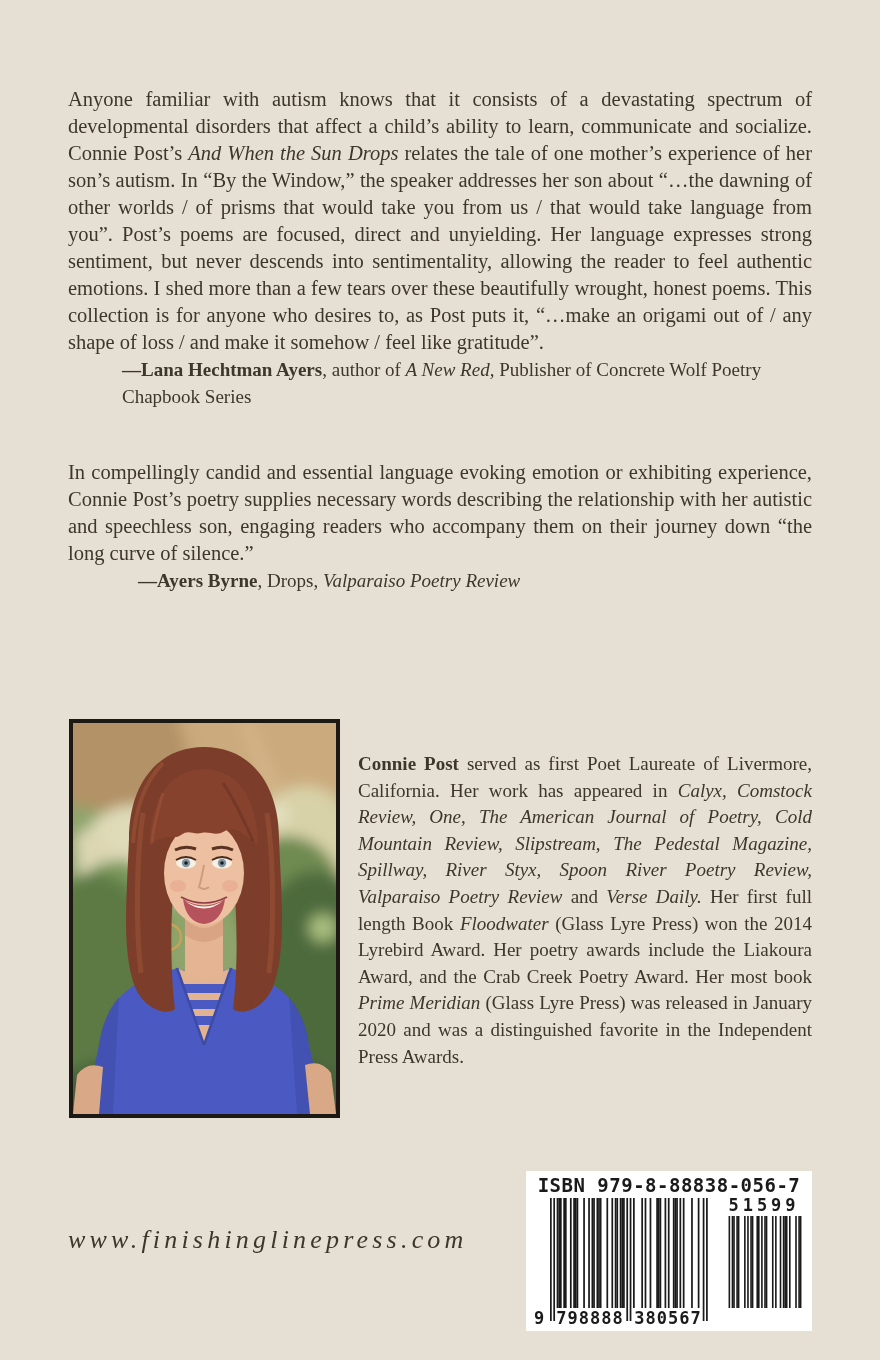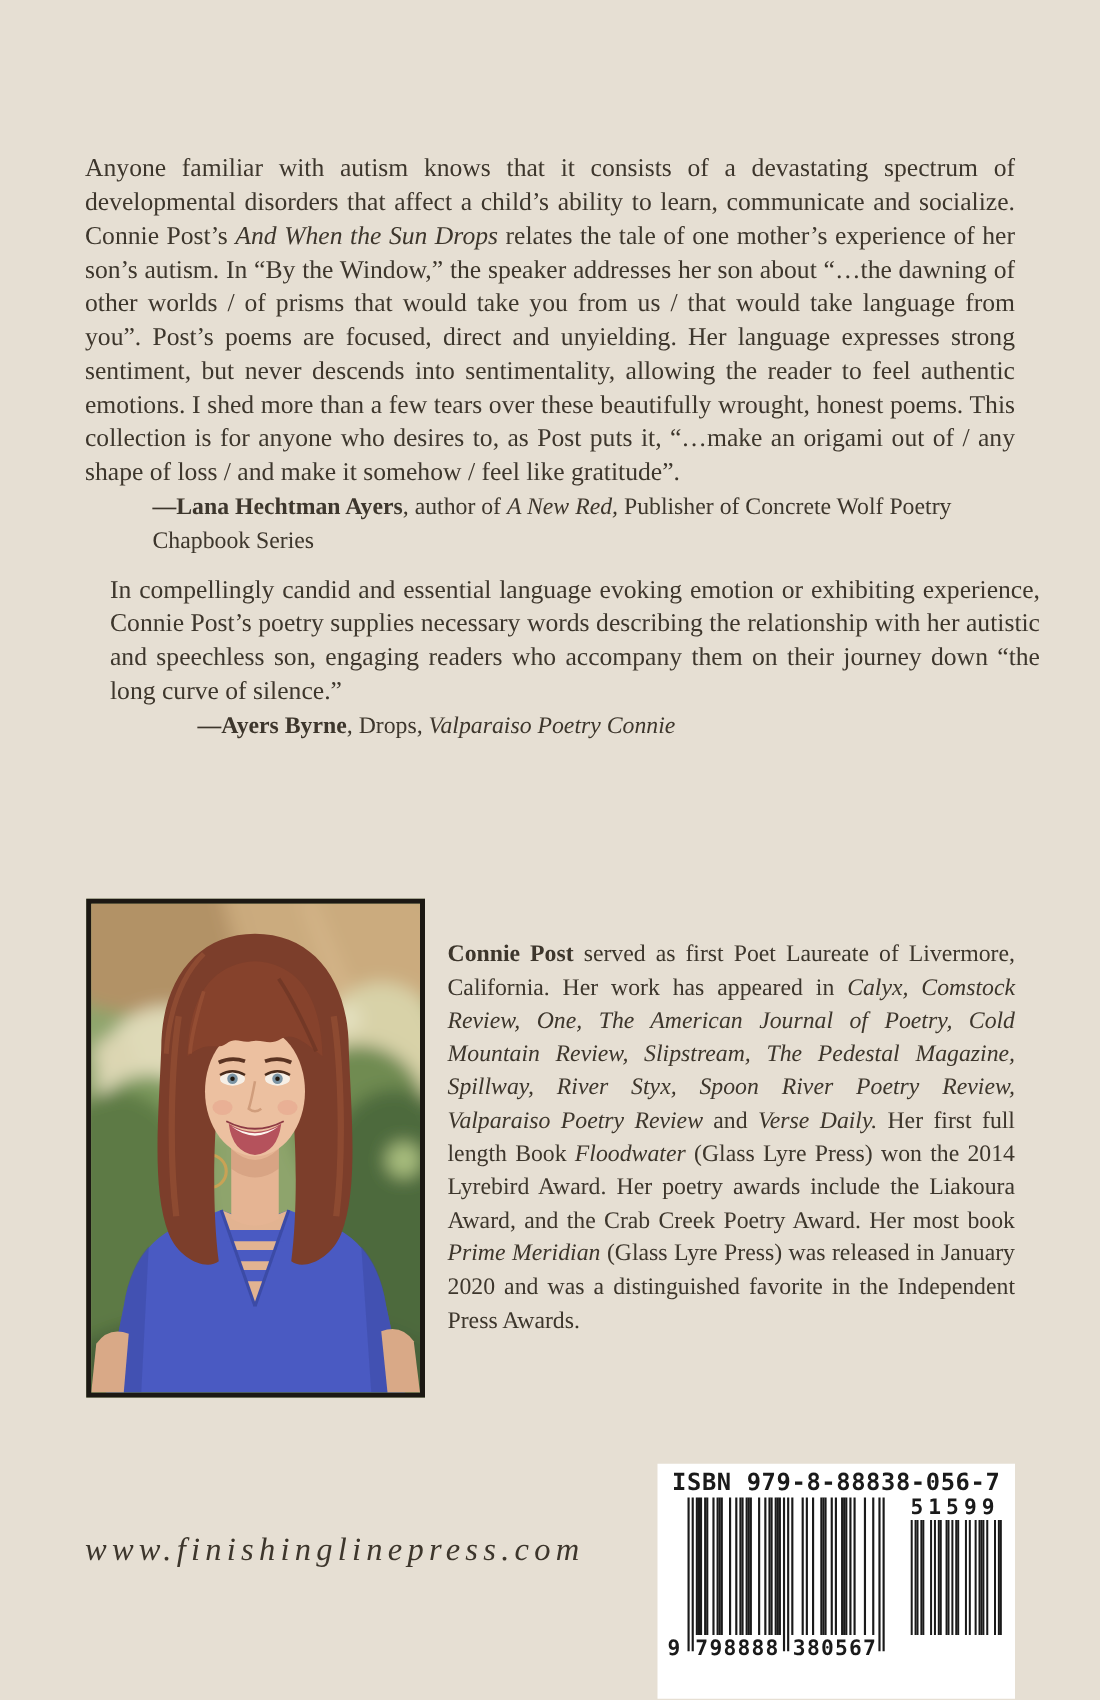--- a/index.html
+++ b/index.html
@@ -2,22 +2,22 @@
 <html><head>
 <meta charset="utf-8">
 <style>
   html,body { margin:0; padding:0; background:#e6dfd3; }
   .page {
     position:relative; width:880px; height:1360px; overflow:hidden;
     background:#e6dfd3; color:#3d362c;
     font-family:"Liberation Serif","DejaVu Serif",serif;
   }
   .blurb { position:absolute; left:68px; width:744px; }
-  .blurb-1 { top:86px;margin-top:36px; }
-  .blurb-2 { top:459px;margin-left:20px; }
+  .blurb-1 { top:86px; }
+  .blurb-2 { top:459px; }
   .para {
     margin:0; font-size:20.5px; line-height:27px;
     text-align:justify; text-justify:inter-word;
   }
   .attribution { margin:0; font-size:19px; line-height:27px; text-align:left; }
   .attr-1 { padding-left:54px; }
   .attr-2 { padding-left:70px; }
   .italic { font-style:italic; }
   .bold   { font-weight:bold; }
 
@@ -33,36 +33,36 @@
     margin:0; font-size:19px; line-height:26.6px;
     text-align:justify; text-justify:inter-word;
   }
 
   .footer { position:absolute; left:68px; top:1222px; }
   .price   { font-size:23px; letter-spacing:5px; white-space:nowrap; }
   .website { font-size:26px; letter-spacing:4.2px; margin-top:3px; white-space:nowrap;font-style:italic; }
 
   .barcode-box {
     position:absolute; left:526px; top:1171px;
-    width:286px; height:188px; background:#ffffff;
+    width:286px; height:160px; background:#ffffff;
   }
 </style>
 </head>
 <body>
 
 <div class="page">
 
   <section class="blurb blurb-1">
     <p class="para"><span>Anyone familiar with autism knows that it consists of a devastating spectrum of developmental disorders that affect a child’s ability to learn, communicate and socialize. Connie Post’s </span><span class="italic">And When the Sun Drops</span><span> relates the tale of one mother’s experience of her son’s autism. In “By the Window,” the speaker addresses her son about “…the dawning of other worlds / of prisms that would take you from us / that would take language from you”. Post’s poems are focused, direct and unyielding. Her language expresses strong sentiment, but never descends into sentimentality, allowing the reader to feel authentic emotions. I shed more than a few tears over these beautifully wrought, honest poems. This collection is for anyone who desires to, as Post puts it, “…make an origami out of / any shape of loss / and make it somehow / feel like gratitude”.</span></p>
     <p class="attribution attr-1"><span class="bold">—Lana Hechtman Ayers</span><span>, author of </span><span class="italic">A New Red,</span><span> Publisher of Concrete Wolf Poetry Chapbook Series</span></p>
   </section>
 
   <section class="blurb blurb-2">
     <p class="para"><span>In compellingly candid and essential language evoking emotion or exhibiting experience, Connie Post’s poetry supplies necessary words describing the relationship with her autistic and speechless son, engaging readers who accompany them on their journey down “the long curve of silence.”</span></p>
-    <p class="attribution attr-2"><span class="bold">—Ayers Byrne</span><span>, Drops, </span><span class="italic">Valparaiso Poetry Connie</span></p>
+    <p class="attribution attr-2"><span class="bold">—Ayers Byrne</span><span>, Drops, </span><span class="italic">Valparaiso Poetry Review</span></p>
   </section>
 
   <div class="photo-frame">
     <svg width="263" height="391" viewBox="0 0 263 391">
       <defs>
         <filter id="bgblur" x="-20%" y="-20%" width="140%" height="140%">
           <feGaussianBlur stdDeviation="7"></feGaussianBlur>
         </filter>
       </defs>
 

